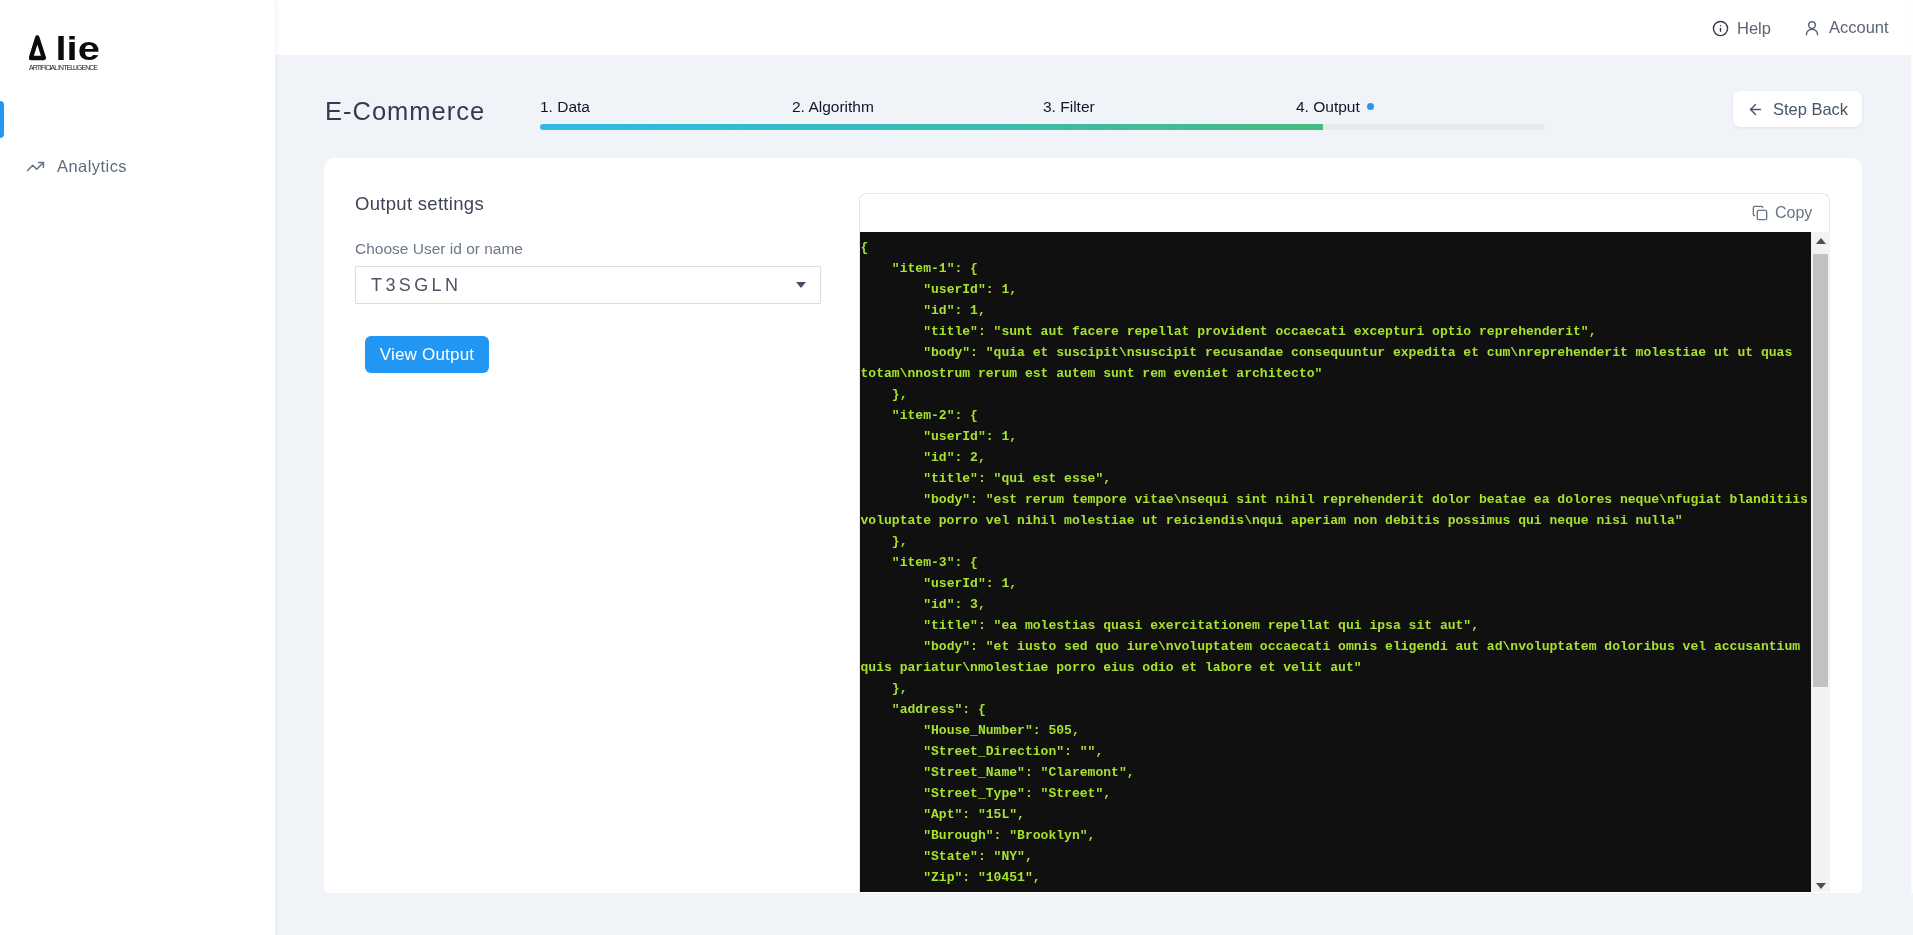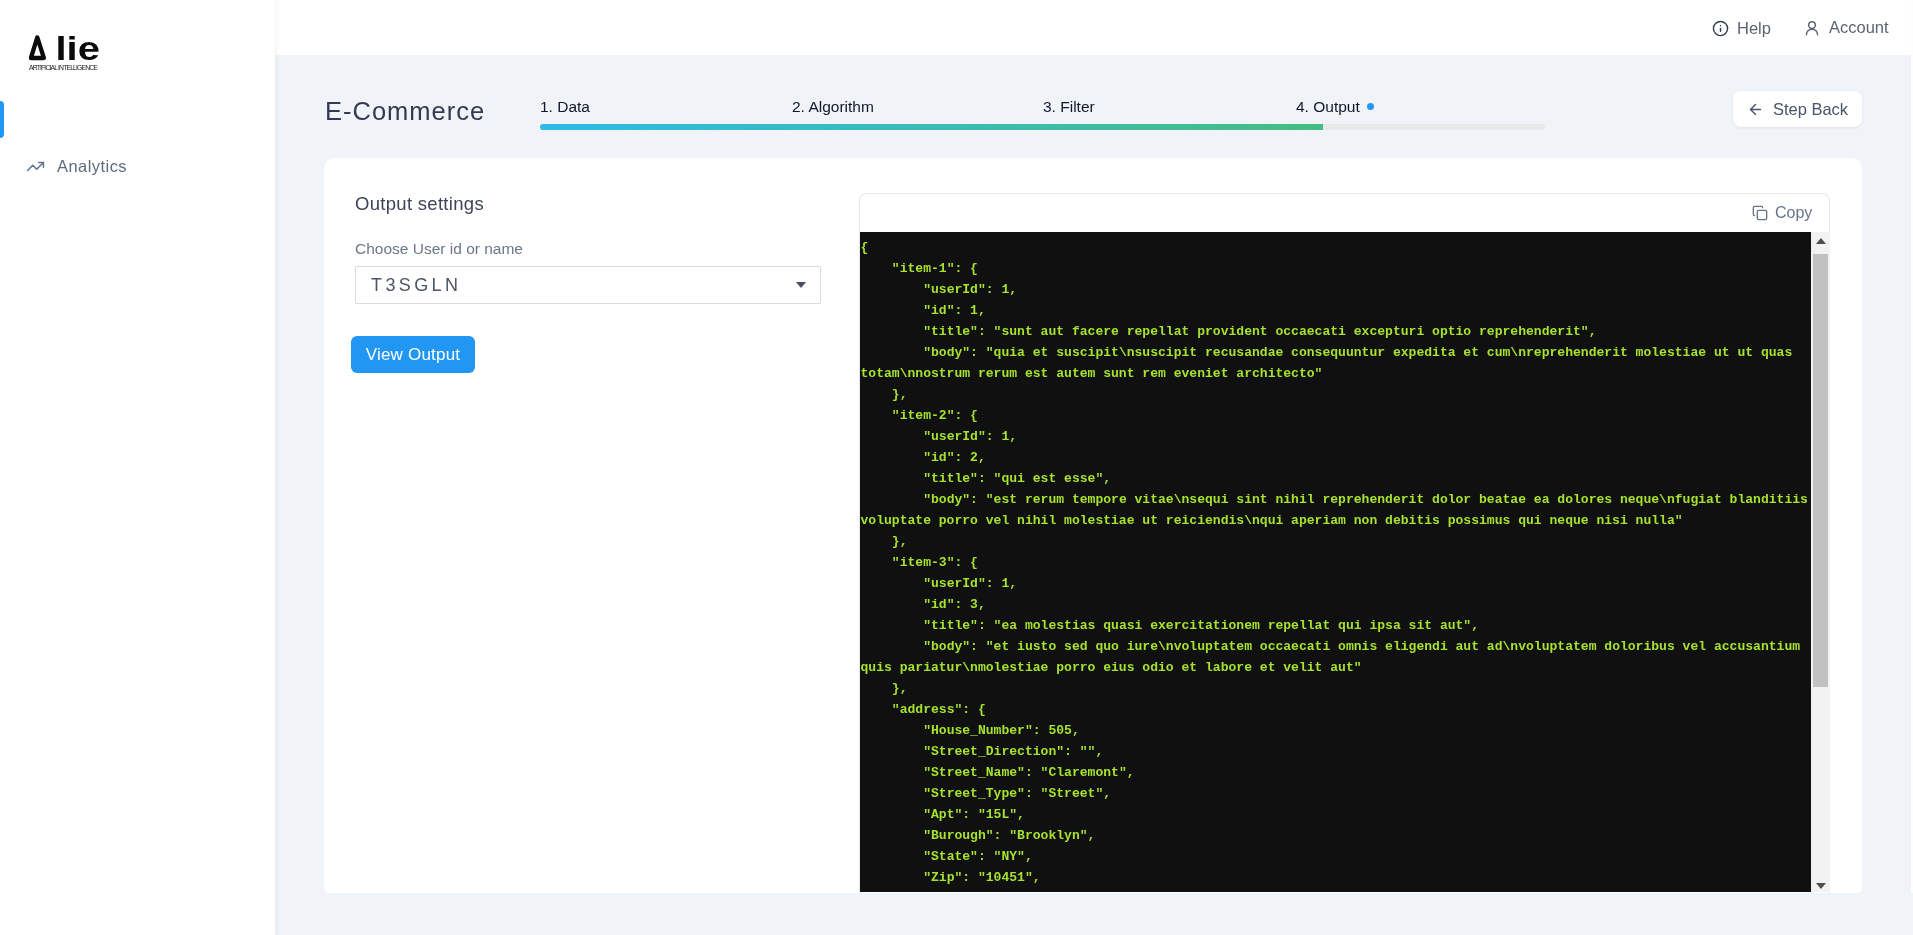--- a/index.html
+++ b/index.html
@@ -31,21 +31,21 @@
 #stepback { position:absolute; left:1733px; top:91px; width:129px; height:36px; background:#fff; border-radius:8px; box-shadow:0 1px 3px rgba(30,41,59,.08); display:flex; align-items:center; justify-content:center; font-size:16.5px; color:#475569; }
 #stepback svg { margin-right:9px; }
 
 
 #card { position:absolute; left:324px; top:158px; width:1538px; height:735px; background:#fff; border-radius:10px 10px 5px 5px; }
 #out-title { position:absolute; left:355px; top:193px; font-size:18.5px; font-weight:400; letter-spacing:.3px; color:#3d4458; }
 #out-label { position:absolute; left:355px; top:240px; font-size:15.5px; color:#6b7788; }
 #select { position:absolute; left:355px; top:266px; width:466px; height:38px; border:1px solid #d8dde4; border-radius:1px; background:#fff; display:flex; align-items:center; }
 #select .val { margin-left:15px; font-size:18px; letter-spacing:3.4px; color:#4b5567; }
 #select .caret { position:absolute; right:14px; top:15px; width:0; height:0; border-left:5.5px solid transparent; border-right:5.5px solid transparent; border-top:6px solid #475063; }
-#viewbtn { position:absolute; left:351px; top:336px; width:124px; height:37px; background:#2196f3; border-radius:6px; color:#fff; font-size:17px; font-weight:500; letter-spacing:.2px; display:flex; align-items:center; justify-content:center; }
+#viewbtn { position:absolute; left:365px; top:336px; width:124px; height:37px; background:#2196f3; border-radius:6px; color:#fff; font-size:17px; font-weight:500; letter-spacing:.2px; display:flex; align-items:center; justify-content:center; }
 
 
 #panel { position:absolute; left:859px; top:193px; width:971px; height:700px; border:1px solid #e3e8ee; border-bottom:none; border-radius:8px 8px 0 0; background:#fff; }
 .tabtxt { position:absolute; top:204.5px; font-size:20px; letter-spacing:.55px; color:#5b6575;margin-top:28px; }
 #copybtn { position:absolute; left:1752px; top:204px; display:flex; align-items:center; font-size:16px; color:#64748b; }
 #copybtn svg { margin-right:7px; }
 
 #codebox { position:absolute; left:860px; top:232px; width:951px; height:660px; background:#101011; overflow:hidden; }
 #codebox pre { margin:0; padding:4.8px 0 0 0.5px; font-family:"Liberation Mono", monospace; font-weight:bold; font-size:13.05px; line-height:21px; color:#a6e22e; white-space:pre-wrap; word-wrap:break-word; width:951px; }
 

